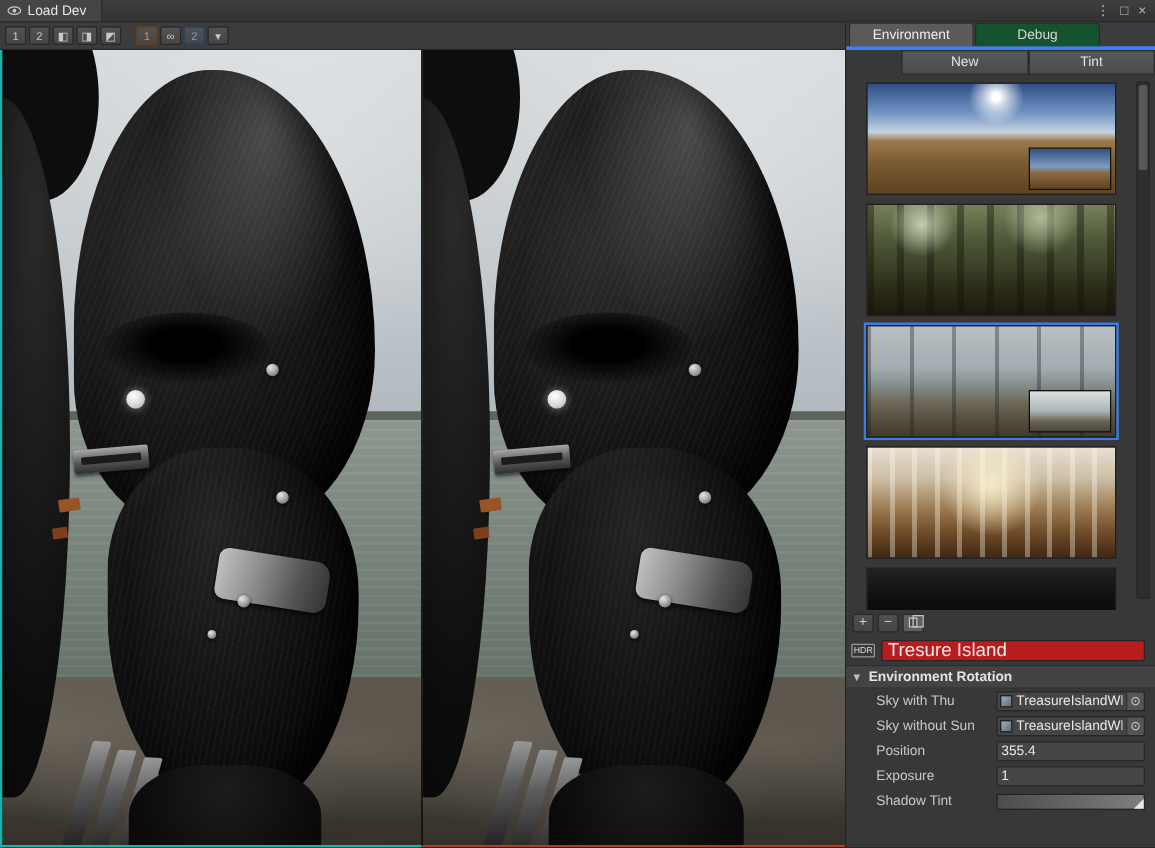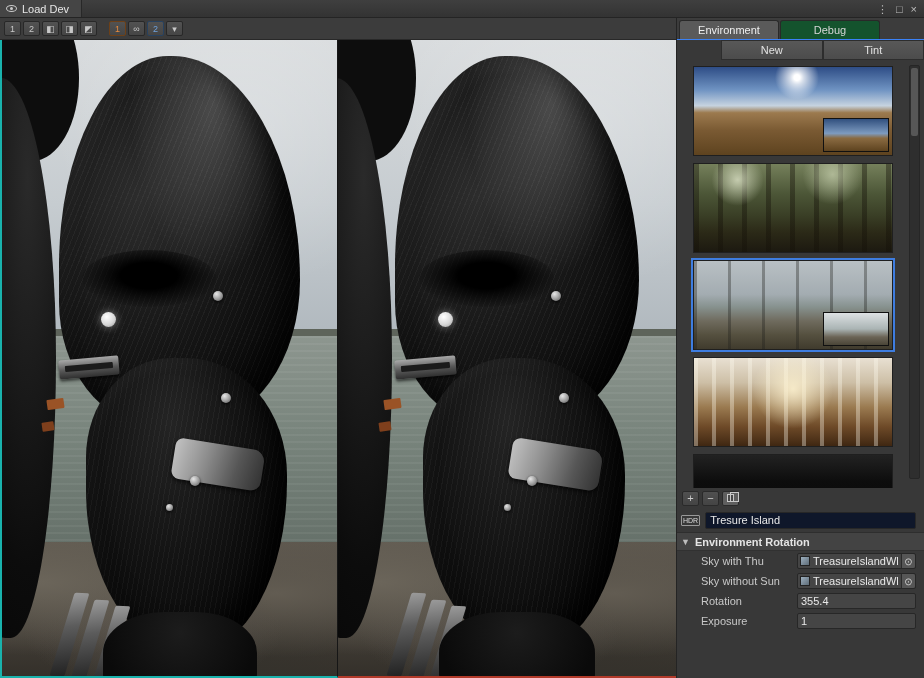--- a/index.html
+++ b/index.html
@@ -94,21 +94,21 @@
   .r-fin { position:absolute; width:4.5%; height:13%;
     background:linear-gradient(170deg,#9a9a9a 0%,#5c5c5c 40%,#222 100%);
     transform:skewX(-14deg) rotate(3deg); border-radius:2px; }
   .f1 { left:18%; bottom:0; } .f2 { left:24%; bottom:-1%; } .f3 { left:30%; bottom:-2%; }
   .r-neck { position:absolute; left:30%; bottom:-6%; width:46%; height:16%;
     background:radial-gradient(ellipse at 50% 20%, #1c1c1c, #0a0a0a 70%); border-radius:40%; }
   .r-accent  { position:absolute; left:13.5%; top:56.5%; width:5%; height:1.6%; background:#9a5326; transform:rotate(-8deg); border-radius:1px; }
   .r-accent2 { position:absolute; left:12%; top:60%; width:3.5%; height:1.4%; background:#7e3f1c; transform:rotate(-8deg); border-radius:1px; }
 
   
-  .panel-tabs { height:22px; background:#3c3c3c; border-bottom:1px solid #3b82f6; display:flex; align-items:flex-end; gap:1px; padding-left:2px; }
+  .panel-tabs { height:22px; background:#3c3c3c; border-bottom:3px solid #3b82f6; display:flex; align-items:flex-end; gap:1px; padding-left:2px; }
   .ptab { height:19px; width:100px; display:flex; align-items:center; justify-content:center;
     background:#14532d; border:1px solid #292929; border-bottom:none; border-radius:3px 3px 0 0; color:#d6d6d6; }
   .ptab.active { background:#5a5a5a; color:#eee; }
 
   .newload { display:flex; height:20px;margin-left:44px; }
   .nl-btn { flex:1; background:linear-gradient(#585858,#4c4c4c); border:1px solid #2d2d2d; display:flex; align-items:center; justify-content:center; color:#e2e2e2; }
 
   .env-list { position:relative; height:428px; overflow:hidden; padding:6px 30px 0 16px; }
   .thumb { position:relative; width:200px; height:90px; margin-bottom:7px; border:1px solid #1f1f1f; }
   .thumb.selected { box-shadow:0 0 0 2px #3e7de0; }
@@ -137,21 +137,21 @@
   .vscroll-thumb { position:absolute; left:1px; right:1px; top:2px; height:68px; background:#575757; border-radius:2px; }
 
   .list-tools { height:20px; display:flex; align-items:center; gap:3px; padding:0 5px; }
   .lt-btn { width:17px; height:15px; background:linear-gradient(#505050,#444); border:1px solid #2a2a2a; border-radius:2px; color:#ccc; display:flex; align-items:center; justify-content:center; font-size:11px; line-height:1; }
   .lt-btn.active { background:#5f5f5f; }
   .copy-glyph { position:relative; width:7px; height:8px; border:1px solid #c9c9c9; background:#4a4a4a; display:inline-block; }
   .copy-glyph::before { content:""; position:absolute; left:2px; top:-3px; width:7px; height:8px; border:1px solid #c9c9c9; }
 
   .hdr-row { height:24px; display:flex; align-items:center; gap:5px; padding:0 8px 0 4px; }
   .hdr-badge { font-size:7px; border:1px solid #999; color:#ddd; padding:0 1px; border-radius:1px; height:11px; display:flex; align-items:center; }
-  .hdr-input { flex:1; height:17px; background:#0f172a; border:1px solid #272727; border-radius:2px; color:#e8e8e8; font-size:11px; padding:0 4px; font-family:"Liberation Sans",sans-serif; }
+  .hdr-input { flex:1; height:17px; background:#b91c1c; border:1px solid #272727; border-radius:2px; color:#e8e8e8; font-size:15px; padding:0 4px; font-family:"Liberation Sans",sans-serif; }
 
   .settings-header { height:19px; background:#434343; border-top:1px solid #2e2e2e; border-bottom:1px solid #313131; display:flex; align-items:center; gap:5px; padding:0 4px; font-weight:bold; color:#e4e4e4; }
   .fold-icon { font-size:9px; color:#bdbdbd; }
 
   .set-row { height:20px; display:flex; align-items:center; padding:0 8px 0 24px; }
   .set-label { width:96px; color:#c8c8c8; flex-shrink:0; white-space:nowrap; }
   .set-control { flex:1; display:flex; align-items:center; gap:3px; min-width:0; }
   .txt-field { flex:1; height:16px; background:#454545; border:1px solid #272727; border-radius:2px; color:#e8e8e8; font-size:11px; padding:0 3px; min-width:0; font-family:"Liberation Sans",sans-serif; }
   .obj-field { flex:1; height:16px; background:#454545; border:1px solid #272727; border-radius:2px; display:flex; align-items:center; gap:3px; padding-left:2px; overflow:hidden; min-width:0; }
   .obj-thumb { width:10px; height:10px; background:linear-gradient(135deg,#9db0c0,#5c6a76); border:1px solid #222; flex-shrink:0; }
@@ -314,30 +314,36 @@
         <div class="set-control">
           <div class="obj-field">
             <span class="obj-thumb"></span>
             <span class="obj-text">TreasureIslandWh</span>
             <span class="obj-picker">⊙</span>
           </div>
         </div>
       </div>
 
       <div class="set-row">
-        <span class="set-label">Rotation</span>
+        <span class="set-label">Position</span>
         <div class="set-control">
           <input class="txt-field" value="355.4" style="">
         </div>
       </div>
 
       <div class="set-row">
         <span class="set-label">Exposure</span>
         <div class="set-control">
           <input class="txt-field" value="1" style="">
         </div>
       </div>
 
 
+      <div class="set-row">
+        <span class="set-label">Shadow Tint</span>
+        <div class="set-control">
+          <div class="tint-swatch"></div>
+        </div>
+      </div>
 
     </div>
   </div>
 </div>
 
 </body></html>

